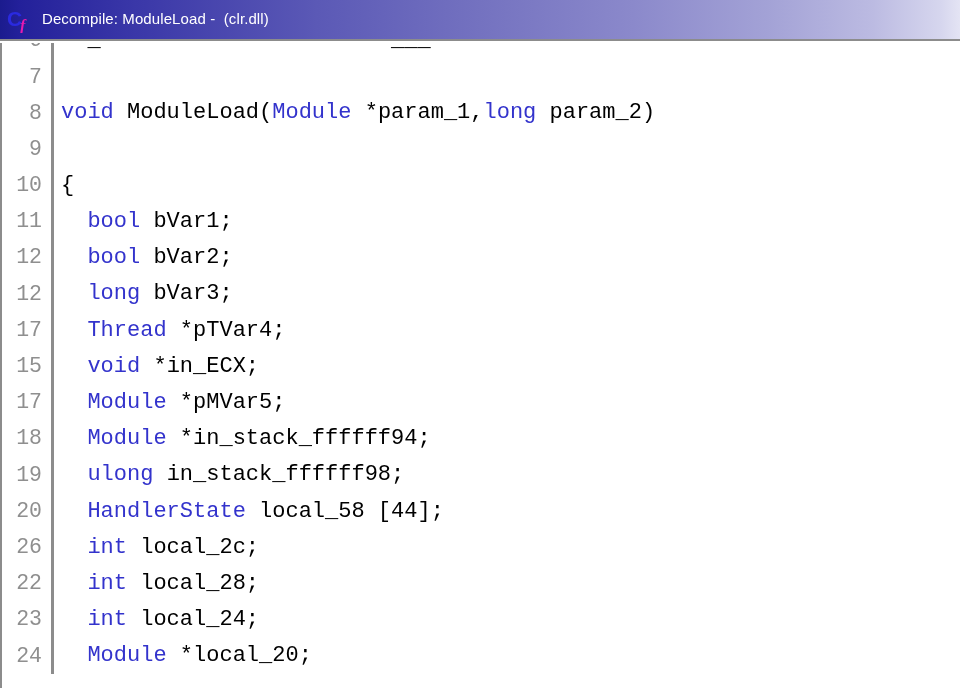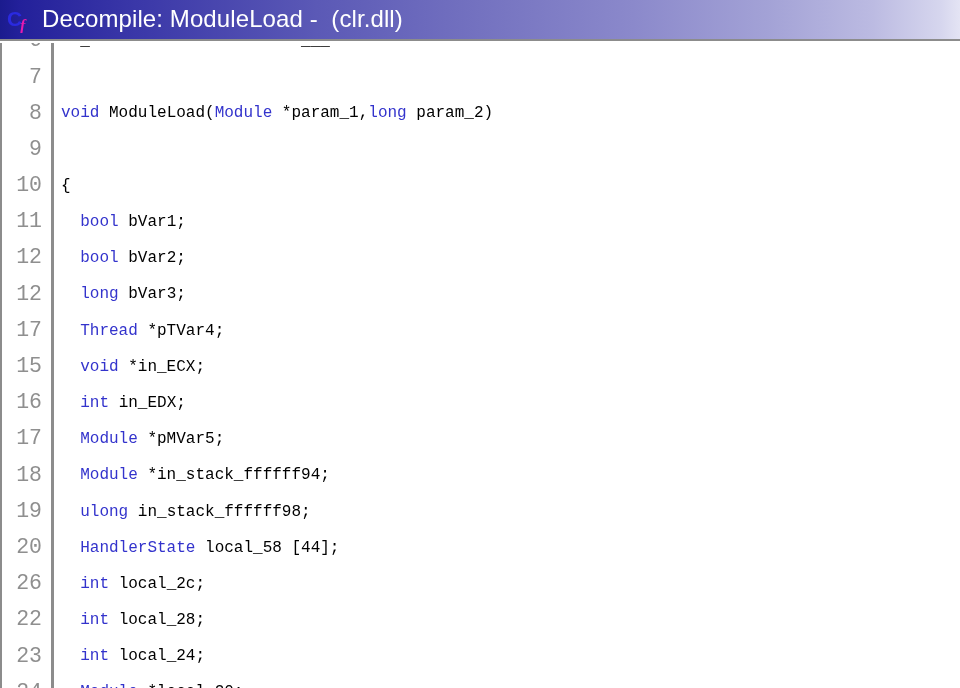--- a/index.html
+++ b/index.html
@@ -50,21 +50,21 @@
   #app-icon {
     width: 26px;
     height: 26px;
     position: relative;
     flex: 0 0 auto;
     margin-right: 9px;
   }
 
   #title-text {
     color: #ffffff;
-    font-size: 24px;
+    font-size: 15px;
     font-family: "Liberation Sans", sans-serif;
     letter-spacing: 0.1px;
     white-space: pre;
     line-height: 1;
     padding-bottom: 2px;
   }
 
   
   #code-area {
     position: absolute;
@@ -111,21 +111,21 @@
     align-self: stretch;
     background: #8c8c8c;
   }
 
   .codetext {
     flex: 1 1 auto;
     padding-left: 7px;
     line-height: 1;
     color: #000000;
     font-family: "Liberation Mono", "DejaVu Sans Mono", monospace;
-    font-size: 16px;
+    font-size: 22px;
     white-space: pre;
   }
 
   
   .tk-type    { color: #3333cc; }
   .tk-plain   { color: #000000; }
 </style>
 </head>
 <body>
 
@@ -146,21 +146,20 @@
         <div class="code-row"><div class="gutter">6</div><div class="gutter-sep"></div><div class="codetext"><span class="tk-plain">  </span><span class="tk-parameter">_</span><span class="tk-plain">                      </span><span class="tk-parameter">___</span><span class="tk-plain">                                            </span></div></div>
         <div class="code-row"><div class="gutter">7</div><div class="gutter-sep"></div><div class="codetext"></div></div>
         <div class="code-row"><div class="gutter">8</div><div class="gutter-sep"></div><div class="codetext"><span class="tk-type">void</span><span class="tk-plain"> </span><span class="tk-function">ModuleLoad</span><span class="tk-plain">(</span><span class="tk-type">Module</span><span class="tk-plain"> *</span><span class="tk-parameter">param_1</span><span class="tk-plain">,</span><span class="tk-type">long</span><span class="tk-plain"> </span><span class="tk-parameter">param_2</span><span class="tk-plain">)</span></div></div>
         <div class="code-row"><div class="gutter">9</div><div class="gutter-sep"></div><div class="codetext"></div></div>
         <div class="code-row"><div class="gutter">10</div><div class="gutter-sep"></div><div class="codetext"><span class="tk-plain">{</span></div></div>
         <div class="code-row"><div class="gutter">11</div><div class="gutter-sep"></div><div class="codetext"><span class="tk-plain">  </span><span class="tk-type">bool</span><span class="tk-plain"> </span><span class="tk-variable">bVar1</span><span class="tk-plain">;</span></div></div>
         <div class="code-row"><div class="gutter">12</div><div class="gutter-sep"></div><div class="codetext"><span class="tk-plain">  </span><span class="tk-type">bool</span><span class="tk-plain"> </span><span class="tk-variable">bVar2</span><span class="tk-plain">;</span></div></div>
         <div class="code-row"><div class="gutter">12</div><div class="gutter-sep"></div><div class="codetext"><span class="tk-plain">  </span><span class="tk-type">long</span><span class="tk-plain"> </span><span class="tk-variable">bVar3</span><span class="tk-plain">;</span></div></div>
         <div class="code-row"><div class="gutter">17</div><div class="gutter-sep"></div><div class="codetext"><span class="tk-plain">  </span><span class="tk-type">Thread</span><span class="tk-plain"> *</span><span class="tk-variable">pTVar4</span><span class="tk-plain">;</span></div></div>
         <div class="code-row"><div class="gutter">15</div><div class="gutter-sep"></div><div class="codetext"><span class="tk-plain">  </span><span class="tk-type">void</span><span class="tk-plain"> *</span><span class="tk-variable">in_ECX</span><span class="tk-plain">;</span></div></div>
-        <div class="code-row"><div class="gutter">16</div><div class="gutter-sep"></div><div class="codetext"><span class="tk-plain">  </span><span class="tk-type">int</span><span class="tk-plain"> </span><span class="tk-variable">in_EDX</span><span class="tk-plain">;</span></div></div>
         <div class="code-row"><div class="gutter">17</div><div class="gutter-sep"></div><div class="codetext"><span class="tk-plain">  </span><span class="tk-type">Module</span><span class="tk-plain"> *</span><span class="tk-variable">pMVar5</span><span class="tk-plain">;</span></div></div>
         <div class="code-row"><div class="gutter">18</div><div class="gutter-sep"></div><div class="codetext"><span class="tk-plain">  </span><span class="tk-type">Module</span><span class="tk-plain"> *</span><span class="tk-variable">in_stack_ffffff94</span><span class="tk-plain">;</span></div></div>
         <div class="code-row"><div class="gutter">19</div><div class="gutter-sep"></div><div class="codetext"><span class="tk-plain">  </span><span class="tk-type">ulong</span><span class="tk-plain"> </span><span class="tk-variable">in_stack_ffffff98</span><span class="tk-plain">;</span></div></div>
         <div class="code-row"><div class="gutter">20</div><div class="gutter-sep"></div><div class="codetext"><span class="tk-plain">  </span><span class="tk-type">HandlerState</span><span class="tk-plain"> </span><span class="tk-variable">local_58</span><span class="tk-plain"> [</span><span class="tk-number">44</span><span class="tk-plain">];</span></div></div>
         <div class="code-row"><div class="gutter">26</div><div class="gutter-sep"></div><div class="codetext"><span class="tk-plain">  </span><span class="tk-type">int</span><span class="tk-plain"> </span><span class="tk-variable">local_2c</span><span class="tk-plain">;</span></div></div>
         <div class="code-row"><div class="gutter">22</div><div class="gutter-sep"></div><div class="codetext"><span class="tk-plain">  </span><span class="tk-type">int</span><span class="tk-plain"> </span><span class="tk-variable">local_28</span><span class="tk-plain">;</span></div></div>
         <div class="code-row"><div class="gutter">23</div><div class="gutter-sep"></div><div class="codetext"><span class="tk-plain">  </span><span class="tk-type">int</span><span class="tk-plain"> </span><span class="tk-variable">local_24</span><span class="tk-plain">;</span></div></div>
         <div class="code-row"><div class="gutter">24</div><div class="gutter-sep"></div><div class="codetext"><span class="tk-plain">  </span><span class="tk-type">Module</span><span class="tk-plain"> *</span><span class="tk-variable">local_20</span><span class="tk-plain">;</span></div></div>
       </div>
   </div>

